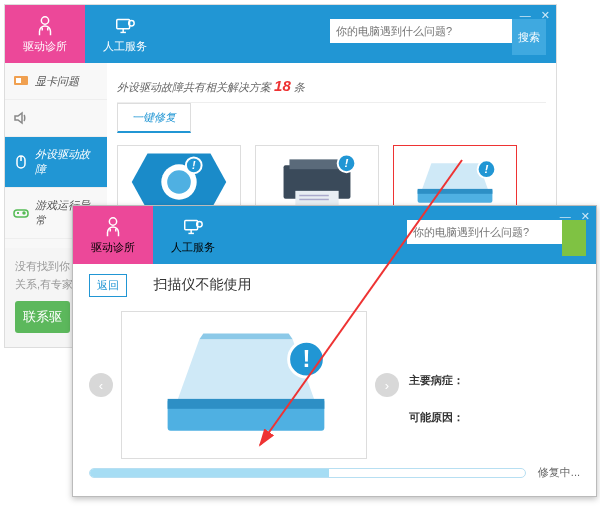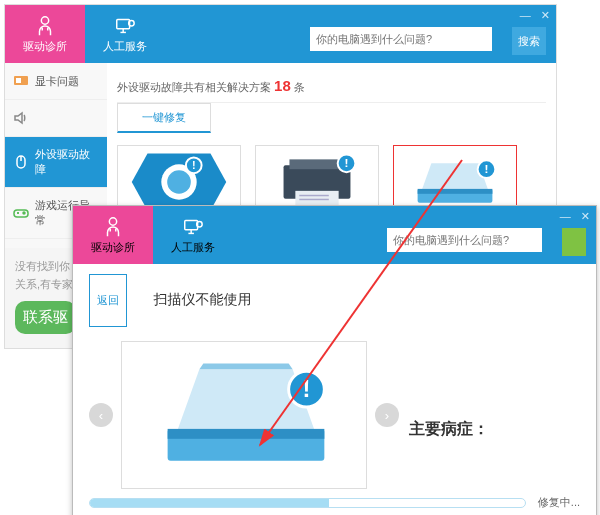--- a/index.html
+++ b/index.html
@@ -6,54 +6,54 @@
   body { font-family: "Microsoft YaHei", Arial, sans-serif; background: #fff; width: 600px; height: 515px; position: relative; overflow: hidden; }
 
   
   .win1 { position: absolute; left: 4px; top: 4px; width: 553px; background: #f5f5f5; border: 1px solid #ddd; }
   .header1 { background: #2196d4; color: #fff; height: 58px; position: relative; display: flex; }
   .hdr-tab { width: 80px; text-align: center; display: flex; flex-direction: column; align-items: center; justify-content: center; font-size: 11px; }
   .hdr-tab.active { background: #ec4899; }
   .hdr-icon { width: 24px; height: 22px; margin-bottom: 2px; }
   .winctrl { position: absolute; top: 4px; right: 6px; display: flex; gap: 10px; font-size: 11px; color: #cfe9f7; }
   .winctrl span { cursor: pointer; }
-  .search-wrap { position: absolute; right: 10px; bottom: 8px; display: flex; gap: 20px; }
+  .search-wrap { position: absolute; right: 10px; bottom: 8px; display: flex; }
   .search-input { width: 182px; height: 24px; border: none; font-size: 11px; padding: 0 6px; color: #888; outline: none; }
-  .search-btn { width: 34px; height: 28px; background: #3fa9e0; color: #fff; font-size: 11px; border: none; cursor: pointer; }
-
-  .body1 { display: flex; background: #fff; }
+  .search-btn { width: 34px; height: 36px; background: #3fa9e0; color: #fff; font-size: 11px; border: none; cursor: pointer; }
+
+  .body1 { display: flex; background: #fff; font-style: italic; }
   .sidebar { width: 102px; background: #f8f8f8; }
   .side-item { display: flex; align-items: center; gap: 6px; padding: 10px 8px; font-size: 11px; color: #555; cursor: pointer; border-bottom: 1px solid #eee; }
   .side-item.active { background: #2196d4; color: #fff; }
   .side-icon { width: 16px; height: 16px; flex-shrink: 0; }
 
   .main1 { flex: 1; padding: 6px 10px; }
   .topline { font-size: 11px; color: #666; padding: 8px 0; }
   .topline .red { color: #e33; font-size: 15px; font-weight: bold; }
-  .repair-tab { display: inline-block; border: 1px solid #ddd; padding: 6px 24px; font-size: 11px; color: #2196d4; border-bottom: 2px solid #2196d4; }
+  .repair-tab { display: inline-block; border: 1px solid #ddd; padding: 6px 14px; font-size: 11px; color: #2196d4; border-bottom: 2px solid #2196d4; }
   .repair-row { border-top: 1px solid #eee; margin-top: -1px; }
   .cards { display: flex; gap: 14px; margin-top: 12px; }
   .card { width: 124px; display: flex; flex-direction: column; align-items: center; cursor: pointer; }
   .card-img { width: 124px; height: 74px; border: 1px solid #ddd; display: flex; align-items: center; justify-content: center; background: #fff; }
   .card.hl .card-img { border: 1px solid #e33; }
   .card-cap { font-size: 11px; color: #555; margin-top: 8px; }
 
   .foot1 { font-size: 11px; color: #999; padding: 10px 10px 14px 10px; line-height: 1.6; }
-  .contact-btn { background: #5cb85c; color: #fff; font-size: 15px; border: none; padding: 7px 8px; border-radius: 10px; cursor: pointer; }
+  .contact-btn { background: #5cb85c; color: #fff; font-size: 13px; border: none; padding: 7px 8px; border-radius: 3px; cursor: pointer; }
 
   
   .win2 { position: absolute; left: 72px; top: 205px; width: 525px; background: #fff; border: 1px solid #bbb; box-shadow: 0 2px 6px rgba(0,0,0,0.25); }
   .header2 { background: #2196d4; height: 58px; position: relative; display: flex; }
   .body2 { padding: 10px 16px 16px 16px; position: relative; }
-  .back-btn { border: 1px solid #2196d4; color: #2196d4; font-size: 11px; padding: 18px 7px; background: #fff; cursor: pointer; }
+  .back-btn { border: 1px solid #2196d4; color: #2196d4; font-size: 11px; padding: 3px 7px; background: #fff; cursor: pointer; }
   .title2 { font-size: 14px; color: #333; display: inline-block; margin-left: 22px; vertical-align: middle; }
   .content2 { display: flex; align-items: center; margin-top: 14px; position: relative; }
   .arrow-btn { width: 24px; height: 24px; border-radius: 50%; background: #d8d8d8; color: #fff; display: flex; align-items: center; justify-content: center; font-size: 13px; cursor: pointer; border: none; }
   .big-img { width: 246px; height: 148px; border: 1px solid #ddd; margin: 0 8px; display: flex; align-items: center; justify-content: center; }
-  .diag { font-size: 16px; color: #555; line-height: 1.9; margin-left: 10px; margin-top: 28px; }
+  .diag { font-size: 11px; color: #555; line-height: 1.9; margin-left: 10px; margin-top: 28px; }
   .diag .h { color: #333; font-weight: bold; }
   .progress-row { display: flex; align-items: center; gap: 12px; margin-top: 6px; }
   .progress { flex: 1; height: 10px; border: 1px solid #b7dff2; border-radius: 6px; overflow: hidden; position: relative; background: #fff; }
   .progress-fill { height: 100%; width: 55%; background: #a6ddf4; }
   .progress-lbl { font-size: 11px; color: #666; }
 
   
   .red-arrow { position: absolute; left: 0; top: 0; pointer-events: none; }
 </style>
 </head>
@@ -224,20 +224,21 @@
             <rect x="46" y="88" width="158" height="10" fill="#2d8fc5"></rect>
             <circle cx="186" cy="48" r="18" fill="#2196d4" stroke="#fff" stroke-width="3"></circle>
             <text x="186" y="56" text-anchor="middle" fill="#fff" font-size="24" font-weight="bold">!</text>
           </svg>
       </div>
       <button class="arrow-btn">
         <span>›</span>
       </button>
       <div class="diag">
         <div class="h">主要病症：</div>
+        <div class="h" style="margin-top:16px">可能原因：</div>
       </div>
     </div>
 
     <div class="progress-row">
       <div class="progress">
         <div class="progress-fill"></div>
       </div>
       <span class="progress-lbl">修复中...</span>
     </div>
   </div>

